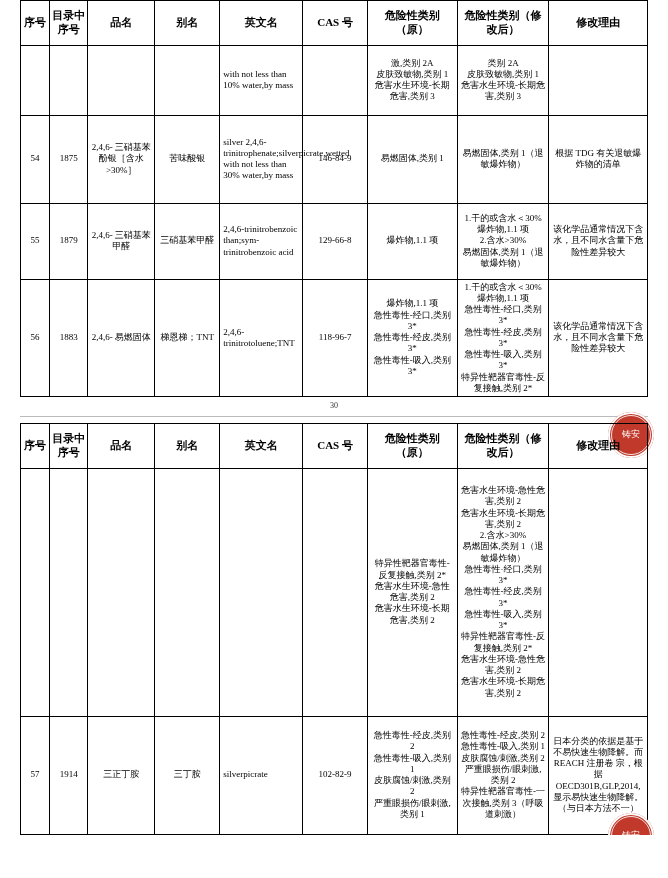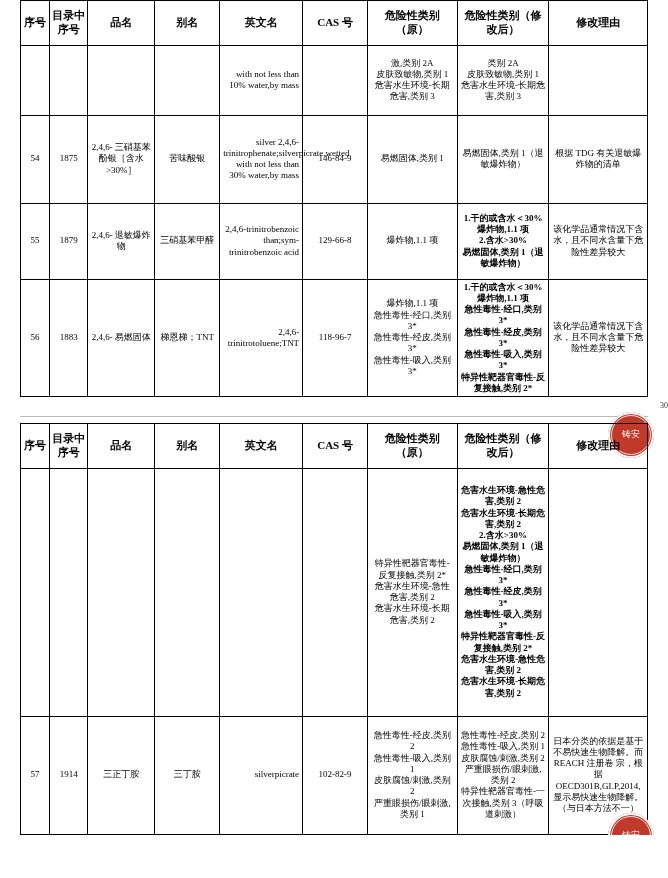--- a/index.html
+++ b/index.html
@@ -12,24 +12,24 @@
   .c-dir{width:34px;}
   .c-name{width:60px;}
   .c-alias{width:58px;}
   .c-en{width:74px;}
   .c-cas{width:58px;}
   .c-old{width:80px;}
   .c-new{width:82px;}
   .c-reason{width:88px;}
   .ctr{text-align:center;}
   .lft{text-align:center;}
-  .en{font-size:8px;line-height:1.3;text-align:right;margin-top:45px;}
-  .bold{font-weight:bold;}
+  .en{font-size:8px;line-height:1.3;text-align:left;margin-top:45px;}
+  .bold{font-weight:normal;}
   .cellbox{white-space:pre-line;}
-  .pagenum{text-align:right;font-size:8px;color:#333;margin-top:4px;}
+  .pagenum{text-align:center;font-size:8px;color:#333;margin-top:4px;}
   .hr{border:0;border-top:1px solid #bbb;margin:6px 20px;}
   .seal{position:absolute;right:14px;width:46px;height:46px;border-radius:50%;background:#c0392b;color:#fff;
         display:flex;align-items:center;justify-content:center;font-size:9px;line-height:1.1;text-align:right;
         font-family:"Liberation Serif",serif;box-shadow:0 0 0 2px #fff inset;}
   .seal span{display:block;}
   .seal-inner{border:1px solid rgba(255,255,255,.85);border-radius:50%;width:38px;height:38px;display:flex;align-items:center;justify-content:center;}
 </style>
 </head>
 <body>
 
@@ -82,21 +82,21 @@
         <td class="ctr">苦味酸银</td>
         <td class="en">silver 2,4,6-trinitrophenate;silverpicrate,wetted with not less than 30% water,by mass</td>
         <td class="ctr">146-84-9</td>
         <td class="lft cellbox">易燃固体,类别 1</td>
         <td class="lft cellbox">易燃固体,类别 1（退敏爆炸物）</td>
         <td class="ctr cellbox">根据 TDG 有关退敏爆炸物的清单</td>
       </tr>
       <tr style="height:76px;">
         <td class="ctr">55</td>
         <td class="ctr">1879</td>
-        <td class="ctr">2,4,6- 退敏爆炸物</td>
+        <td class="ctr">2,4,6- 三硝基苯甲醛</td>
         <td class="ctr">三硝基苯甲醛</td>
         <td class="en">2,4,6-trinitrobenzoic than;sym-trinitrobenzoic acid</td>
         <td class="ctr">129-66-8</td>
         <td class="lft cellbox">爆炸物,1.1 项</td>
         <td class="lft cellbox bold">1.干的或含水＜30%
 爆炸物,1.1 项
 2.含水&gt;30%
 易燃固体,类别 1（退敏爆炸物）</td>
         <td class="ctr cellbox">该化学品通常情况下含水，且不同水含量下危险性差异较大</td>
       </tr>

